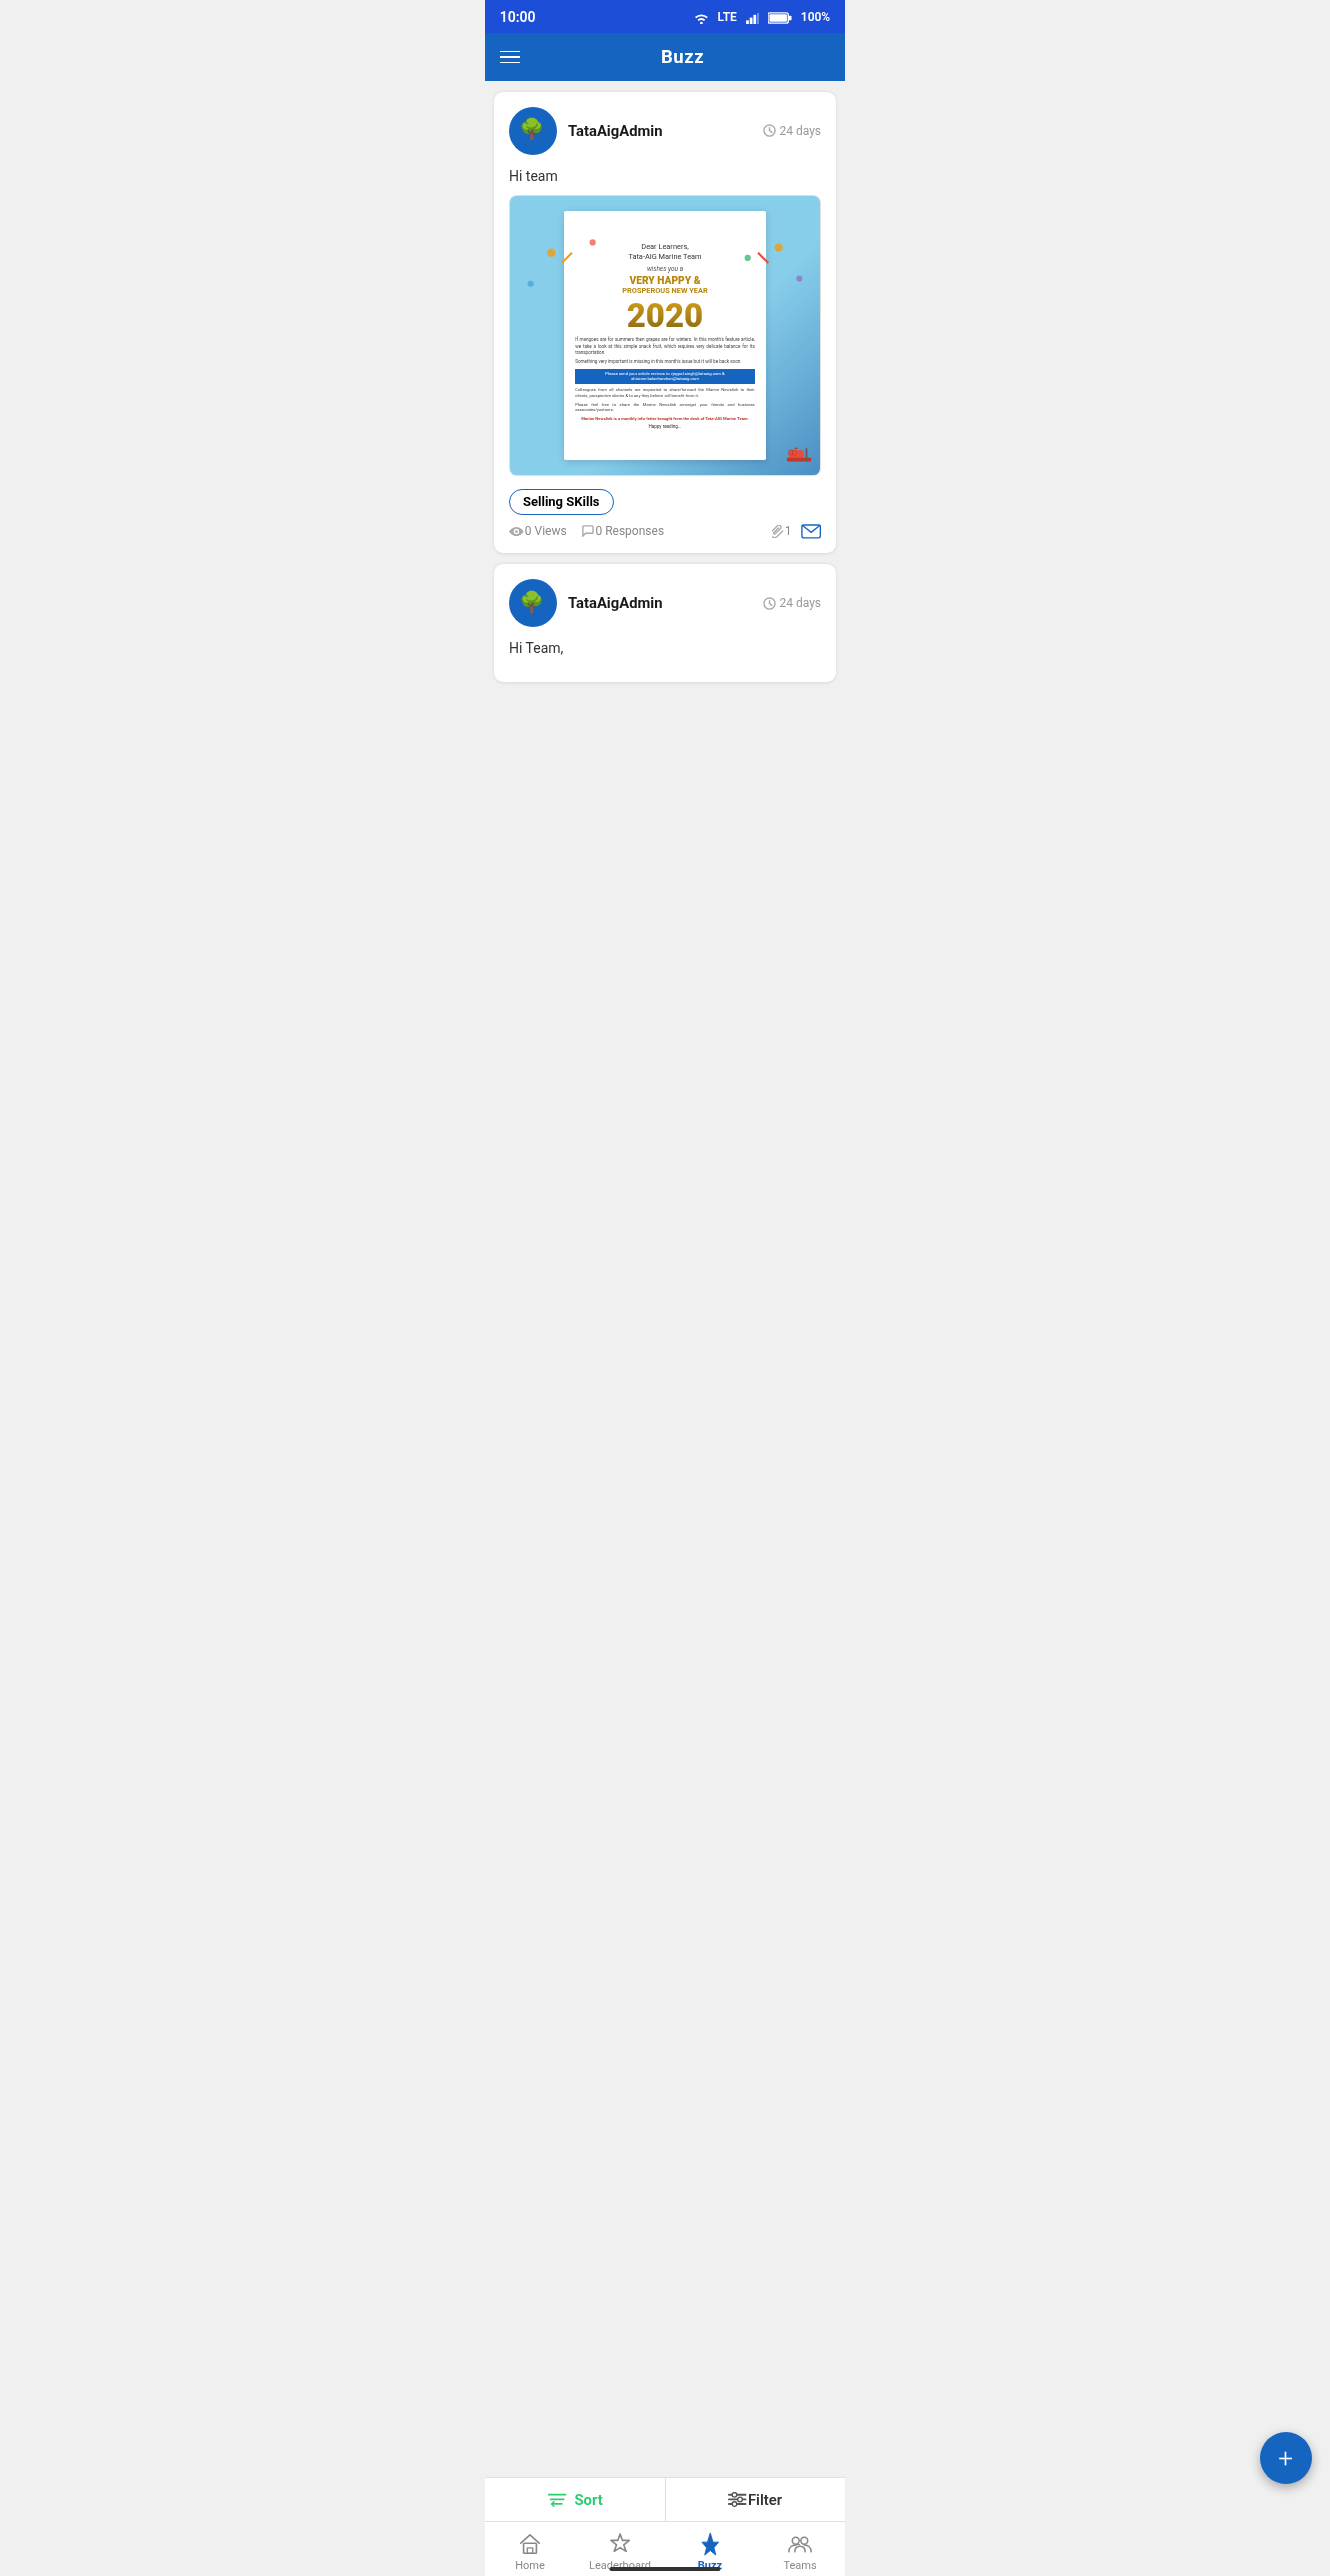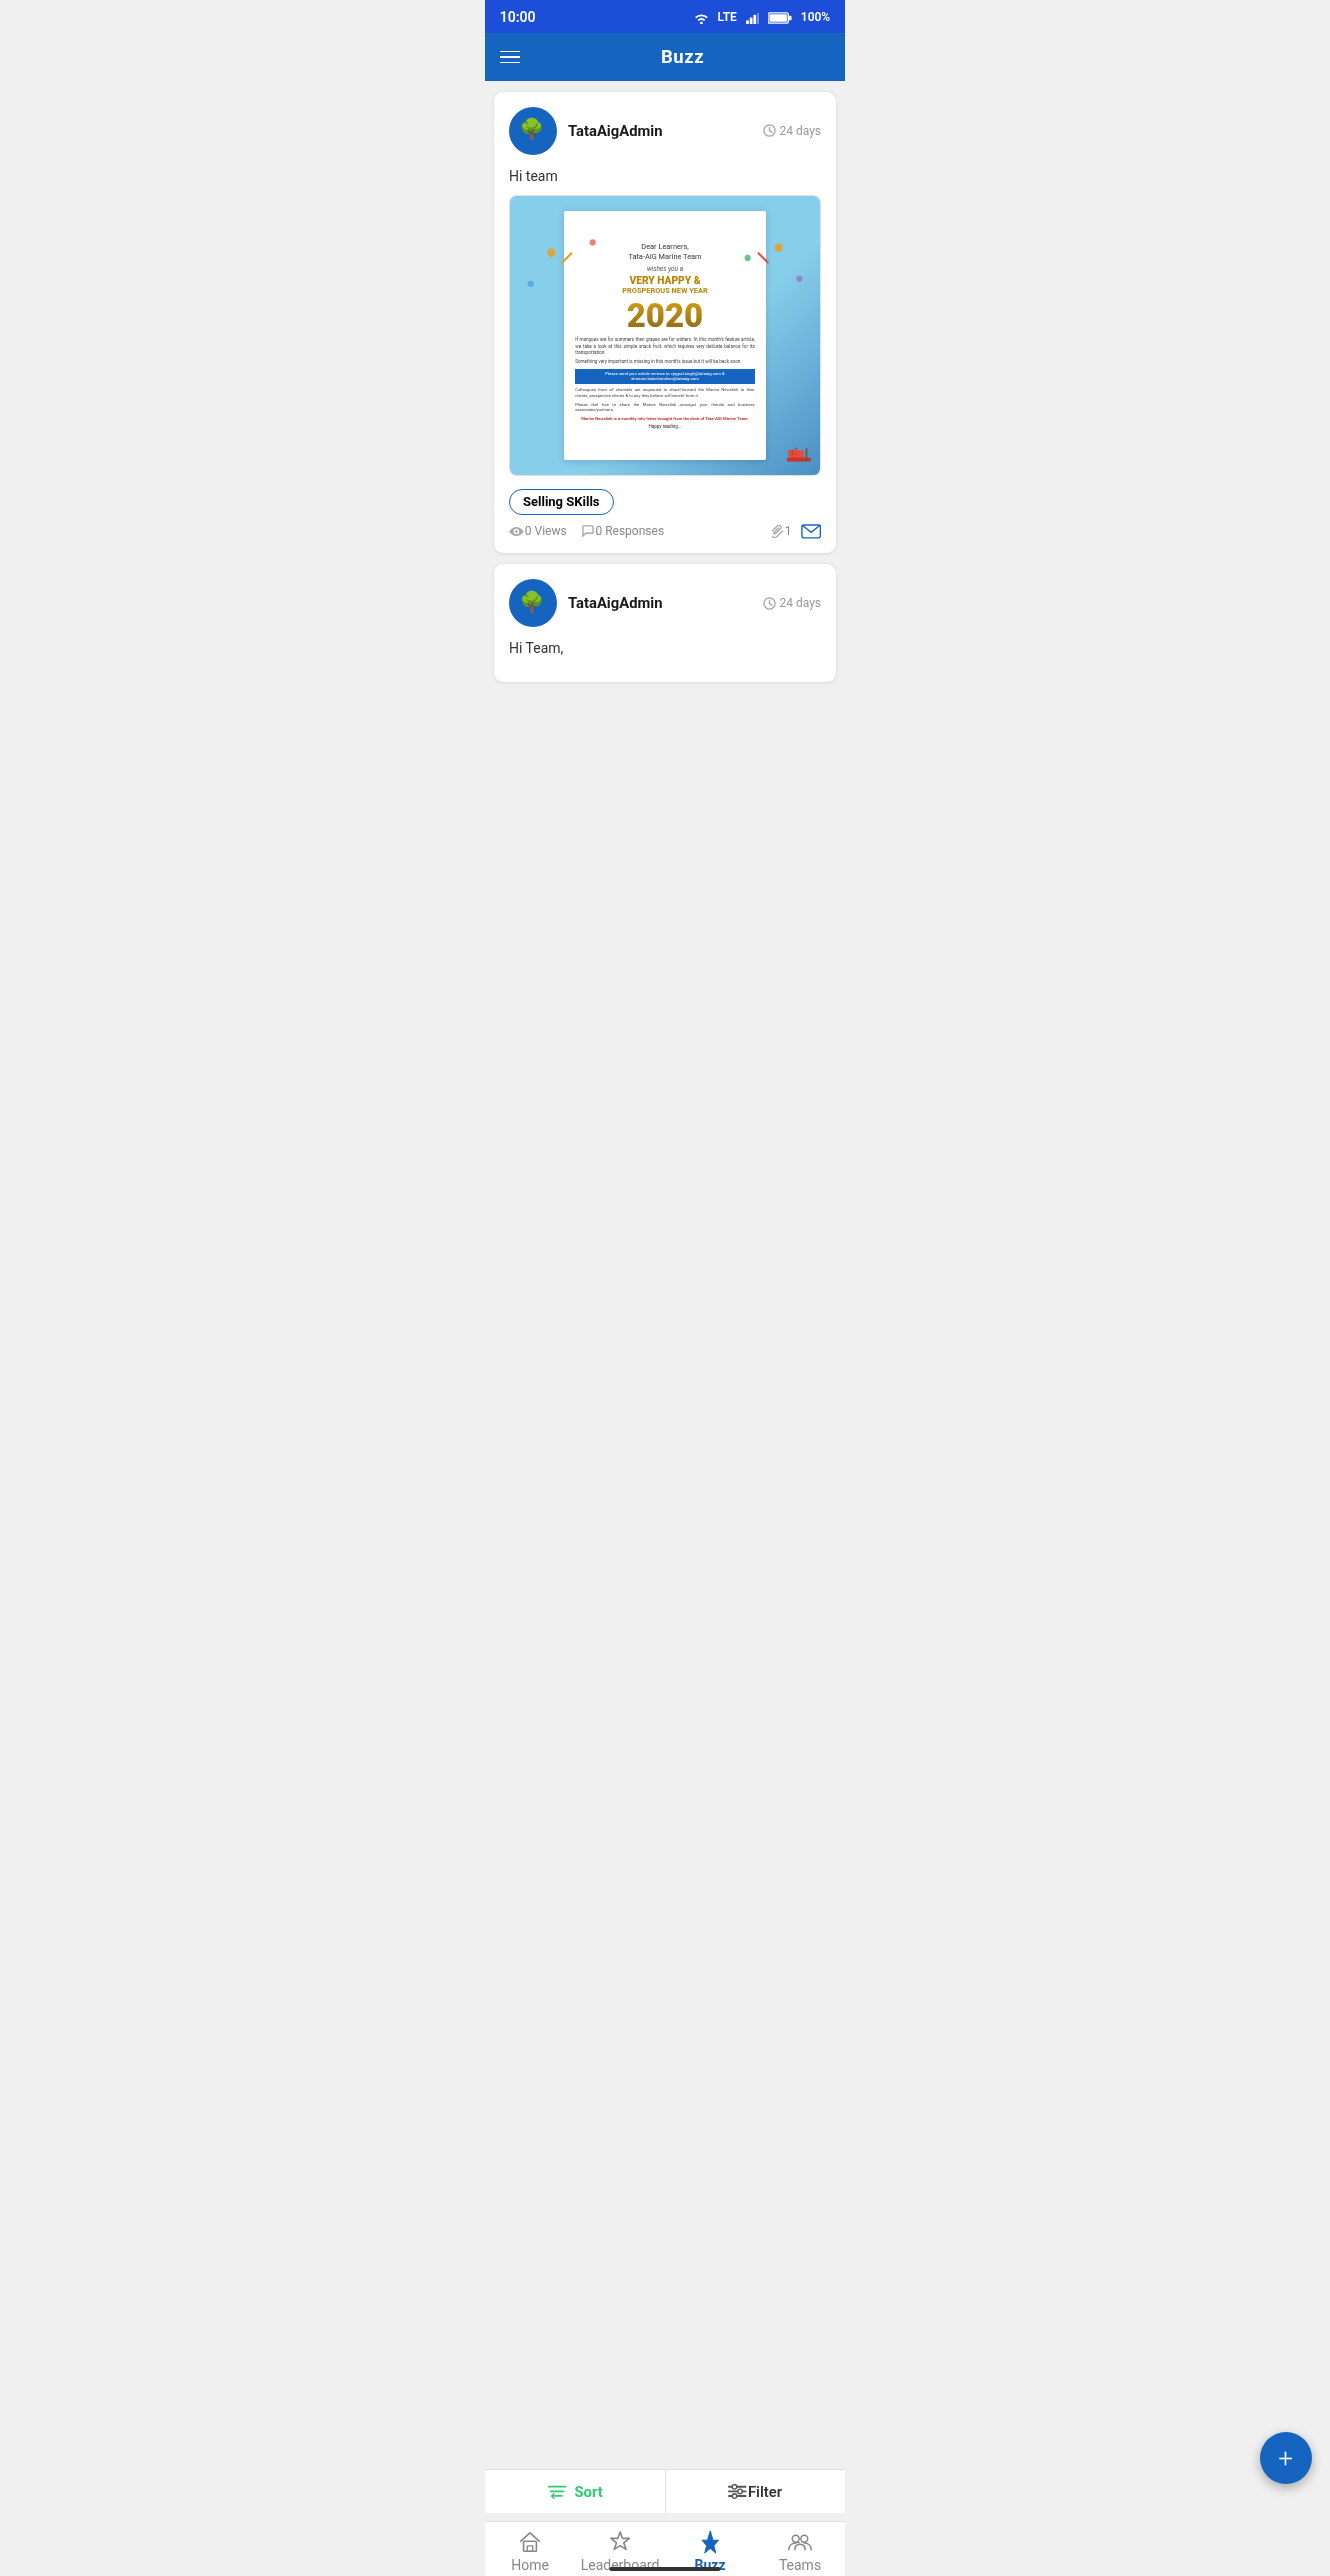--- a/index.html
+++ b/index.html
@@ -278,21 +278,21 @@
       cursor: pointer;
       z-index: 100;
       color: white;
       font-size: 26px;
       font-weight: 300;
     }
 
     
     .sort-filter-bar {
       position: fixed;
-      bottom: 63px;
+      bottom: 55px;
       left: 50%;
       transform: translateX(-50%);
       width: 360px;
       background: white;
       display: flex;
       align-items: center;
       border-top: 0.9px solid #e0e0e0;
       height: 44px;
     }
     .sort-btn {
@@ -348,21 +348,21 @@
       padding-top: 5.5px;
     }
     .nav-icon {
       width: 24px;
       height: 24px;
       display: flex;
       align-items: center;
       justify-content: center;
     }
     .nav-label {
-      font-size: 14px;
+      font-size: 11px;
       color: #888;
     }
     .nav-label.active {
       color: #1565c0;
       font-weight: 700;
     }
     .nav-icon.active svg path,
     .nav-icon.active svg polygon,
     .nav-icon.active svg rect {
       stroke: #1565c0;

